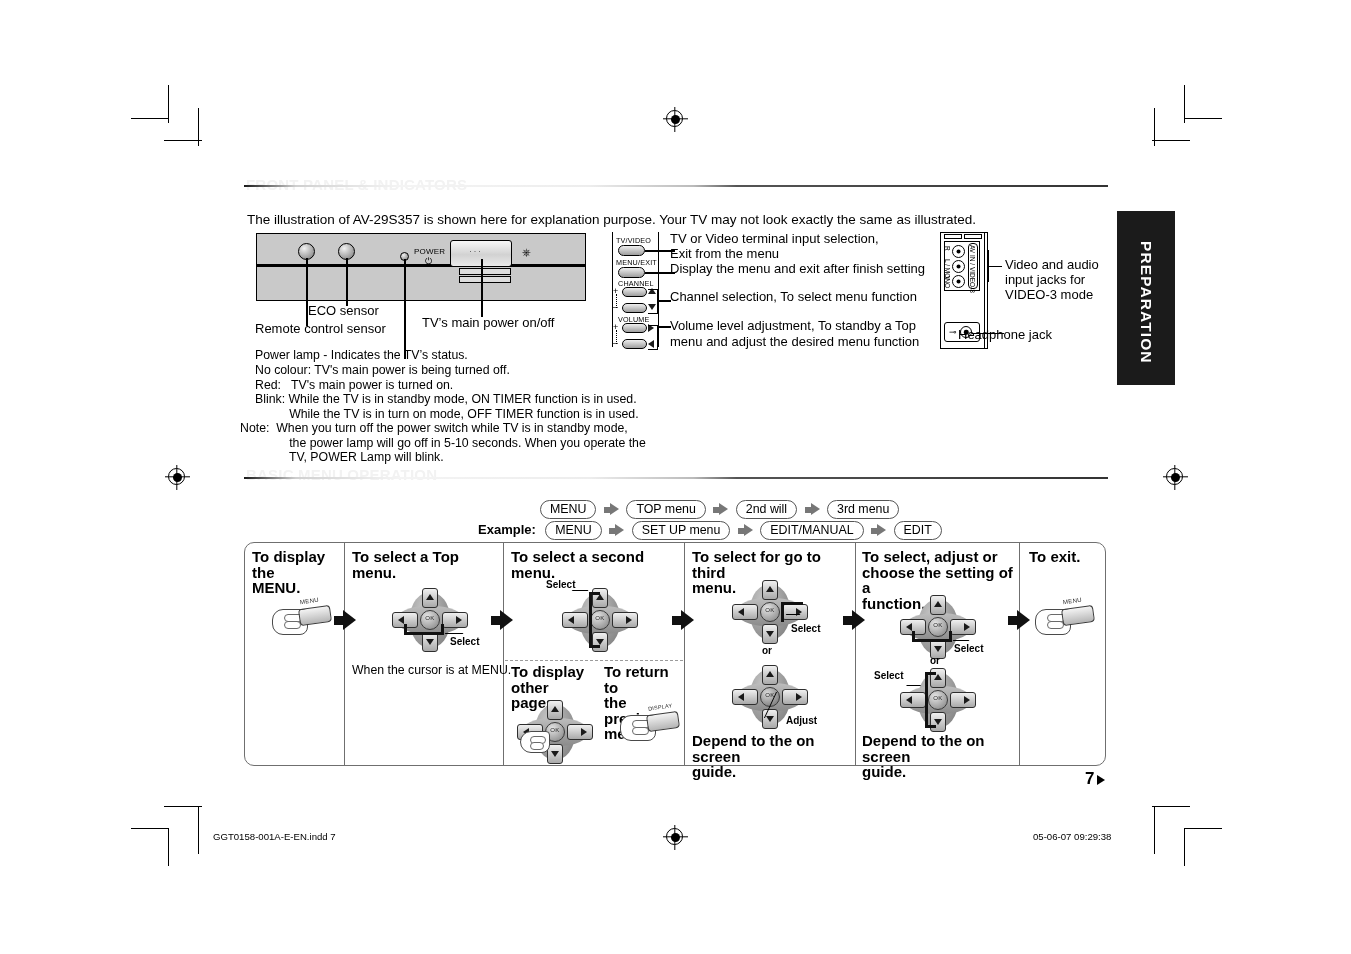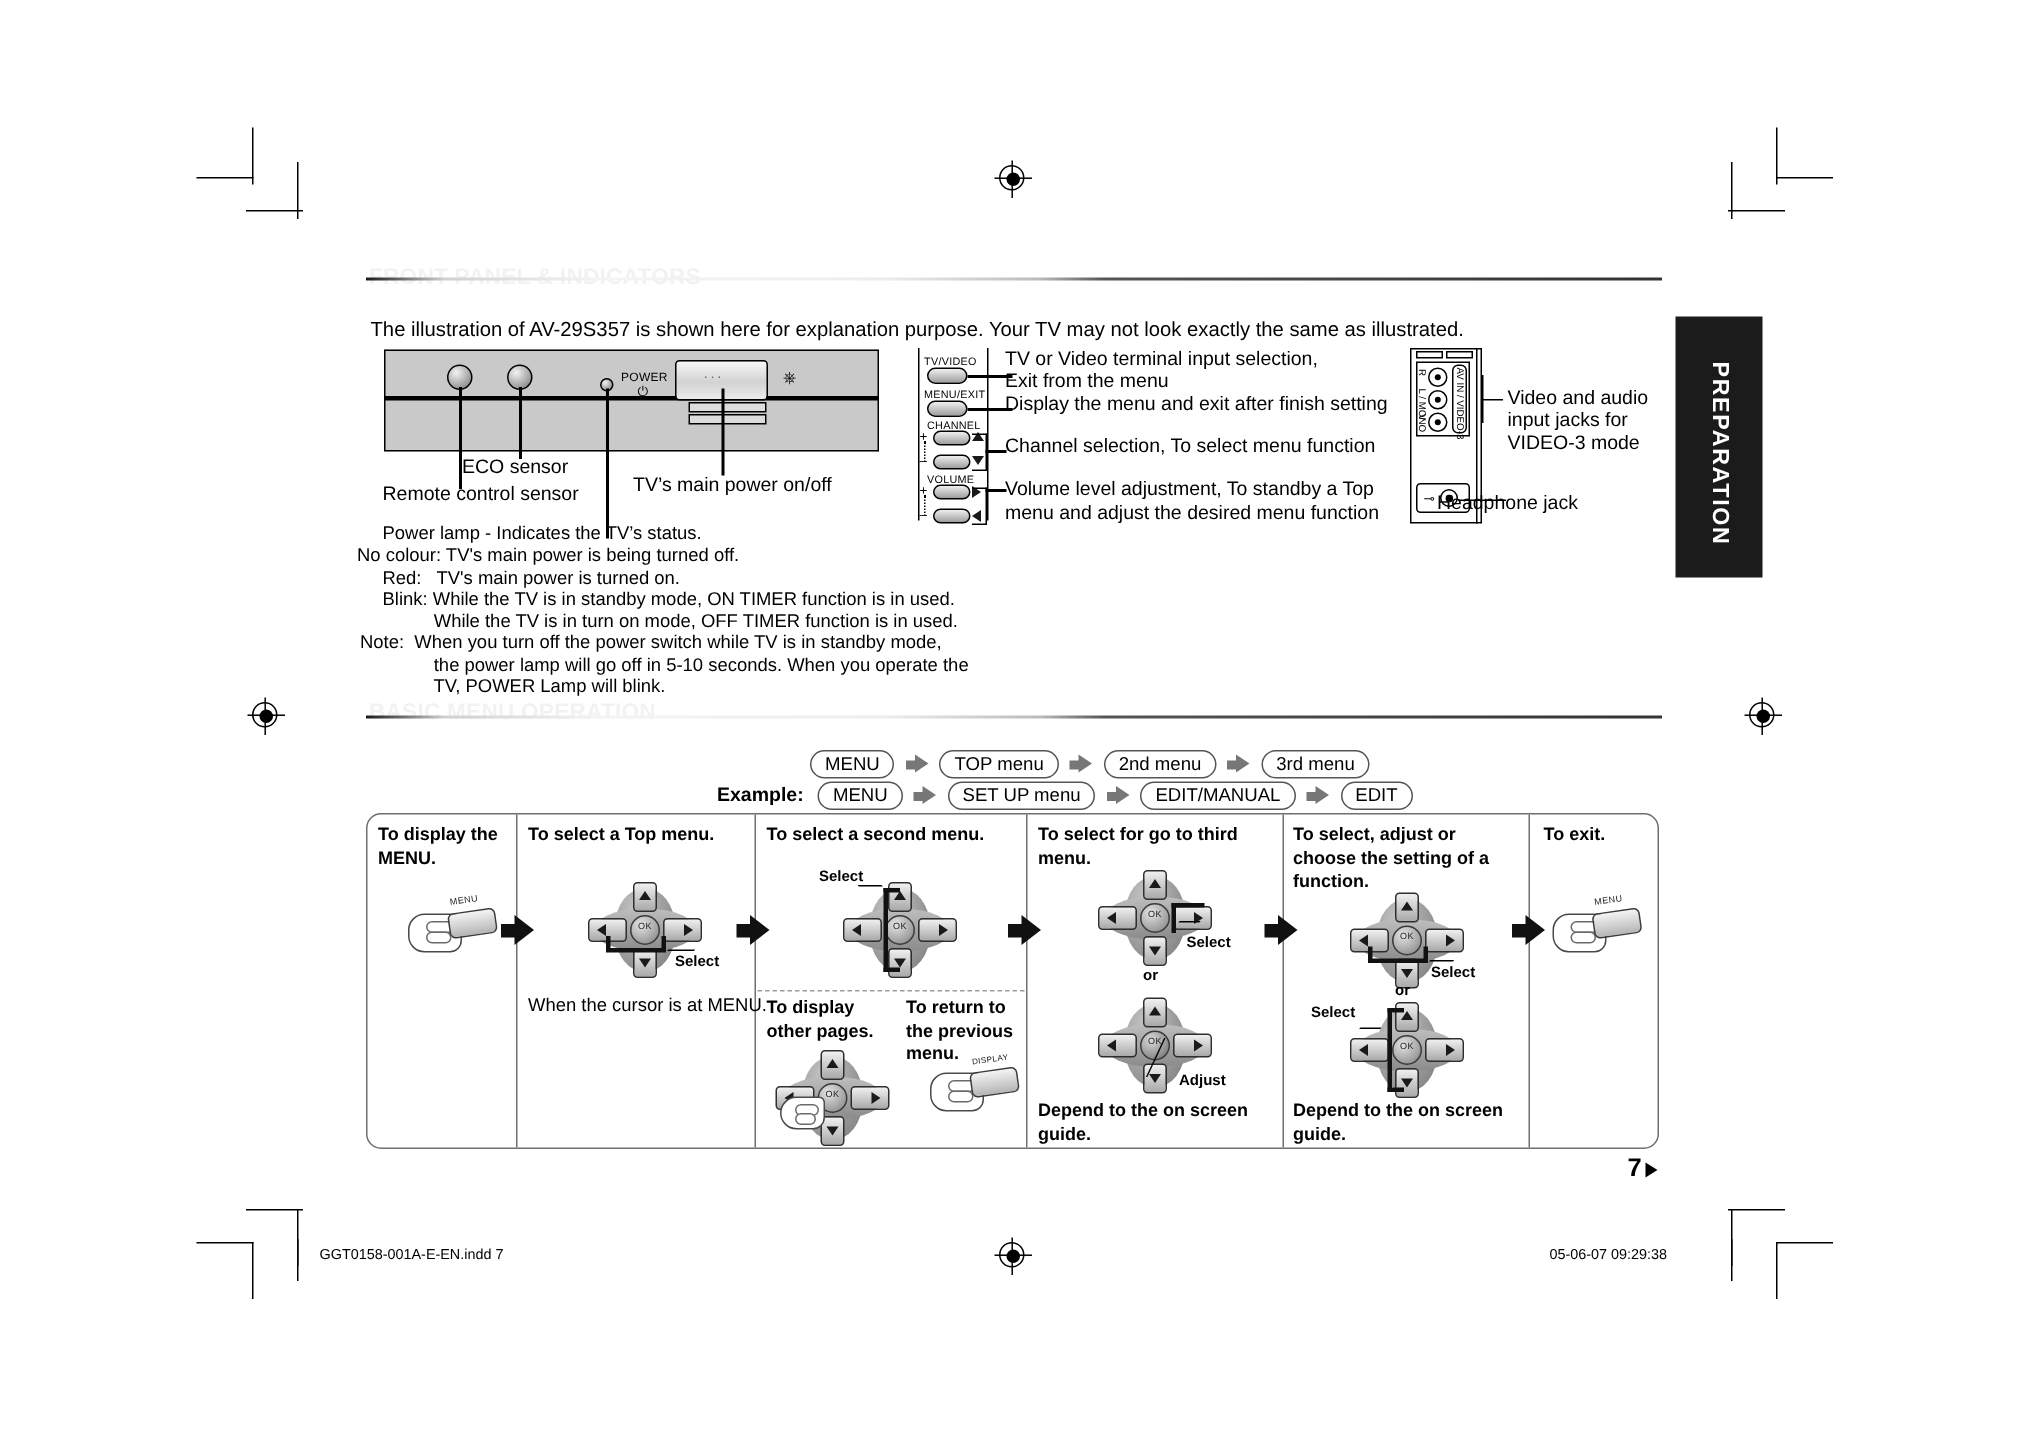--- a/index.html
+++ b/index.html
@@ -49,21 +49,21 @@
   .fatarrow:before{content:"";position:absolute;left:0;top:3.5px;width:7px;height:6px;background:#777;}
   .fatarrow:after{content:"";position:absolute;left:6px;top:0;width:0;height:0;border-top:6.5px solid transparent;border-bottom:6.5px solid transparent;border-left:9px solid #777;}
 
   .flowrow{position:absolute;white-space:nowrap;font-size:12.4px;}
   .exlabel{font-weight:bold;font-size:13px;margin-right:6px;}
 
   
   .steptable{position:absolute;border:1.6px solid #6f6f6f;border-radius:10px;box-sizing:border-box;background:#fff;}
   .colsep{position:absolute;width:1.4px;background:#6f6f6f;}
   .dashsep{position:absolute;border-top:1.4px dashed #9b9b9b;}
-  .steptitle{position:absolute;font-weight:bold;font-size:12px;line-height:15.5px;}
+  .steptitle{position:absolute;font-weight:bold;font-size:15px;line-height:15.5px;}
   .stepnote{position:absolute;font-size:12.3px;line-height:15px;}
   .smalltxt{position:absolute;font-size:10px;font-weight:bold;}
 
   .bigarrow{position:absolute;width:22px;height:20px;}
   .bigarrow:before{content:"";position:absolute;left:0;top:5.5px;width:10px;height:9px;background:#111;}
   .bigarrow:after{content:"";position:absolute;left:9px;top:0;width:0;height:0;border-top:10px solid transparent;border-bottom:10px solid transparent;border-left:13px solid #111;}
 
   
   .dpad{position:absolute;width:76px;height:64px;}
   .dpad .body{position:absolute;left:18px;top:4px;width:40px;height:56px;border-radius:50%/46%;background:radial-gradient(ellipse at 35% 28%,#c6c6c6,#8e8e8e 72%,#787878);}
@@ -229,37 +229,37 @@
 <div class="lbl" style="left:1005px;top:287px;">VIDEO-3 mode</div>
 
 <div class="hline" style="left:972px;top:333px;width:32px;"></div>
 <div class="lbl" style="left:958px;top:327px;">Headphone jack</div>
 
 <div class="preptab" style="left:1117px;top:211px;width:58px;height:174px;">
   <span style="left:38px;top:30px;">PREPARATION</span>
 </div>
 
 <div class="notes" style="left:255px;top:348px;">Power lamp - Indicates the TV’s status.</div>
-<div class="notes" style="left:238px;top:363px;">No colour: TV's main power is being turned off.</div>
+<div class="notes" style="left:255px;top:363px;">No colour: TV's main power is being turned off.</div>
 <div class="notes" style="left:255px;top:378px;">Red:   TV's main power is turned on.</div>
 <div class="notes" style="left:255px;top:392px;">Blink: While the TV is in standby mode, ON TIMER function is in used.</div>
 <div class="notes" style="left:255px;top:407px;">          While the TV is in turn on mode, OFF TIMER function is in used.</div>
 <div class="notes" style="left:240px;top:421px;text-align:center;">Note:  When you turn off the power switch while TV is in standby mode,</div>
 <div class="notes" style="left:255px;top:436px;">          the power lamp will go off in 5-10 seconds. When you operate the</div>
 <div class="notes" style="left:255px;top:450px;">          TV, POWER Lamp will blink.</div>
 
 <div class="ghosthead" style="left:246px;top:466px;">BASIC MENU OPERATION</div>
 <div class="ghostrule" style="left:244px;top:477px;width:864px;"></div>
 
 <div class="flowrow" style="left:540px;top:500px;">
   <span class="pill">MENU</span>
   <span class="fatarrow"></span>
   <span class="pill">TOP menu</span>
   <span class="fatarrow"></span>
-  <span class="pill">2nd menu</span>
+  <span class="pill">2nd will</span>
   <span class="fatarrow"></span>
   <span class="pill">3rd menu</span>
 </div>
 
 <div class="flowrow" style="left:478px;top:521px;">
   <span class="exlabel">Example:</span>
   <span class="pill">MENU</span>
   <span class="fatarrow"></span>
   <span class="pill">SET UP menu</span>
   <span class="fatarrow"></span>

